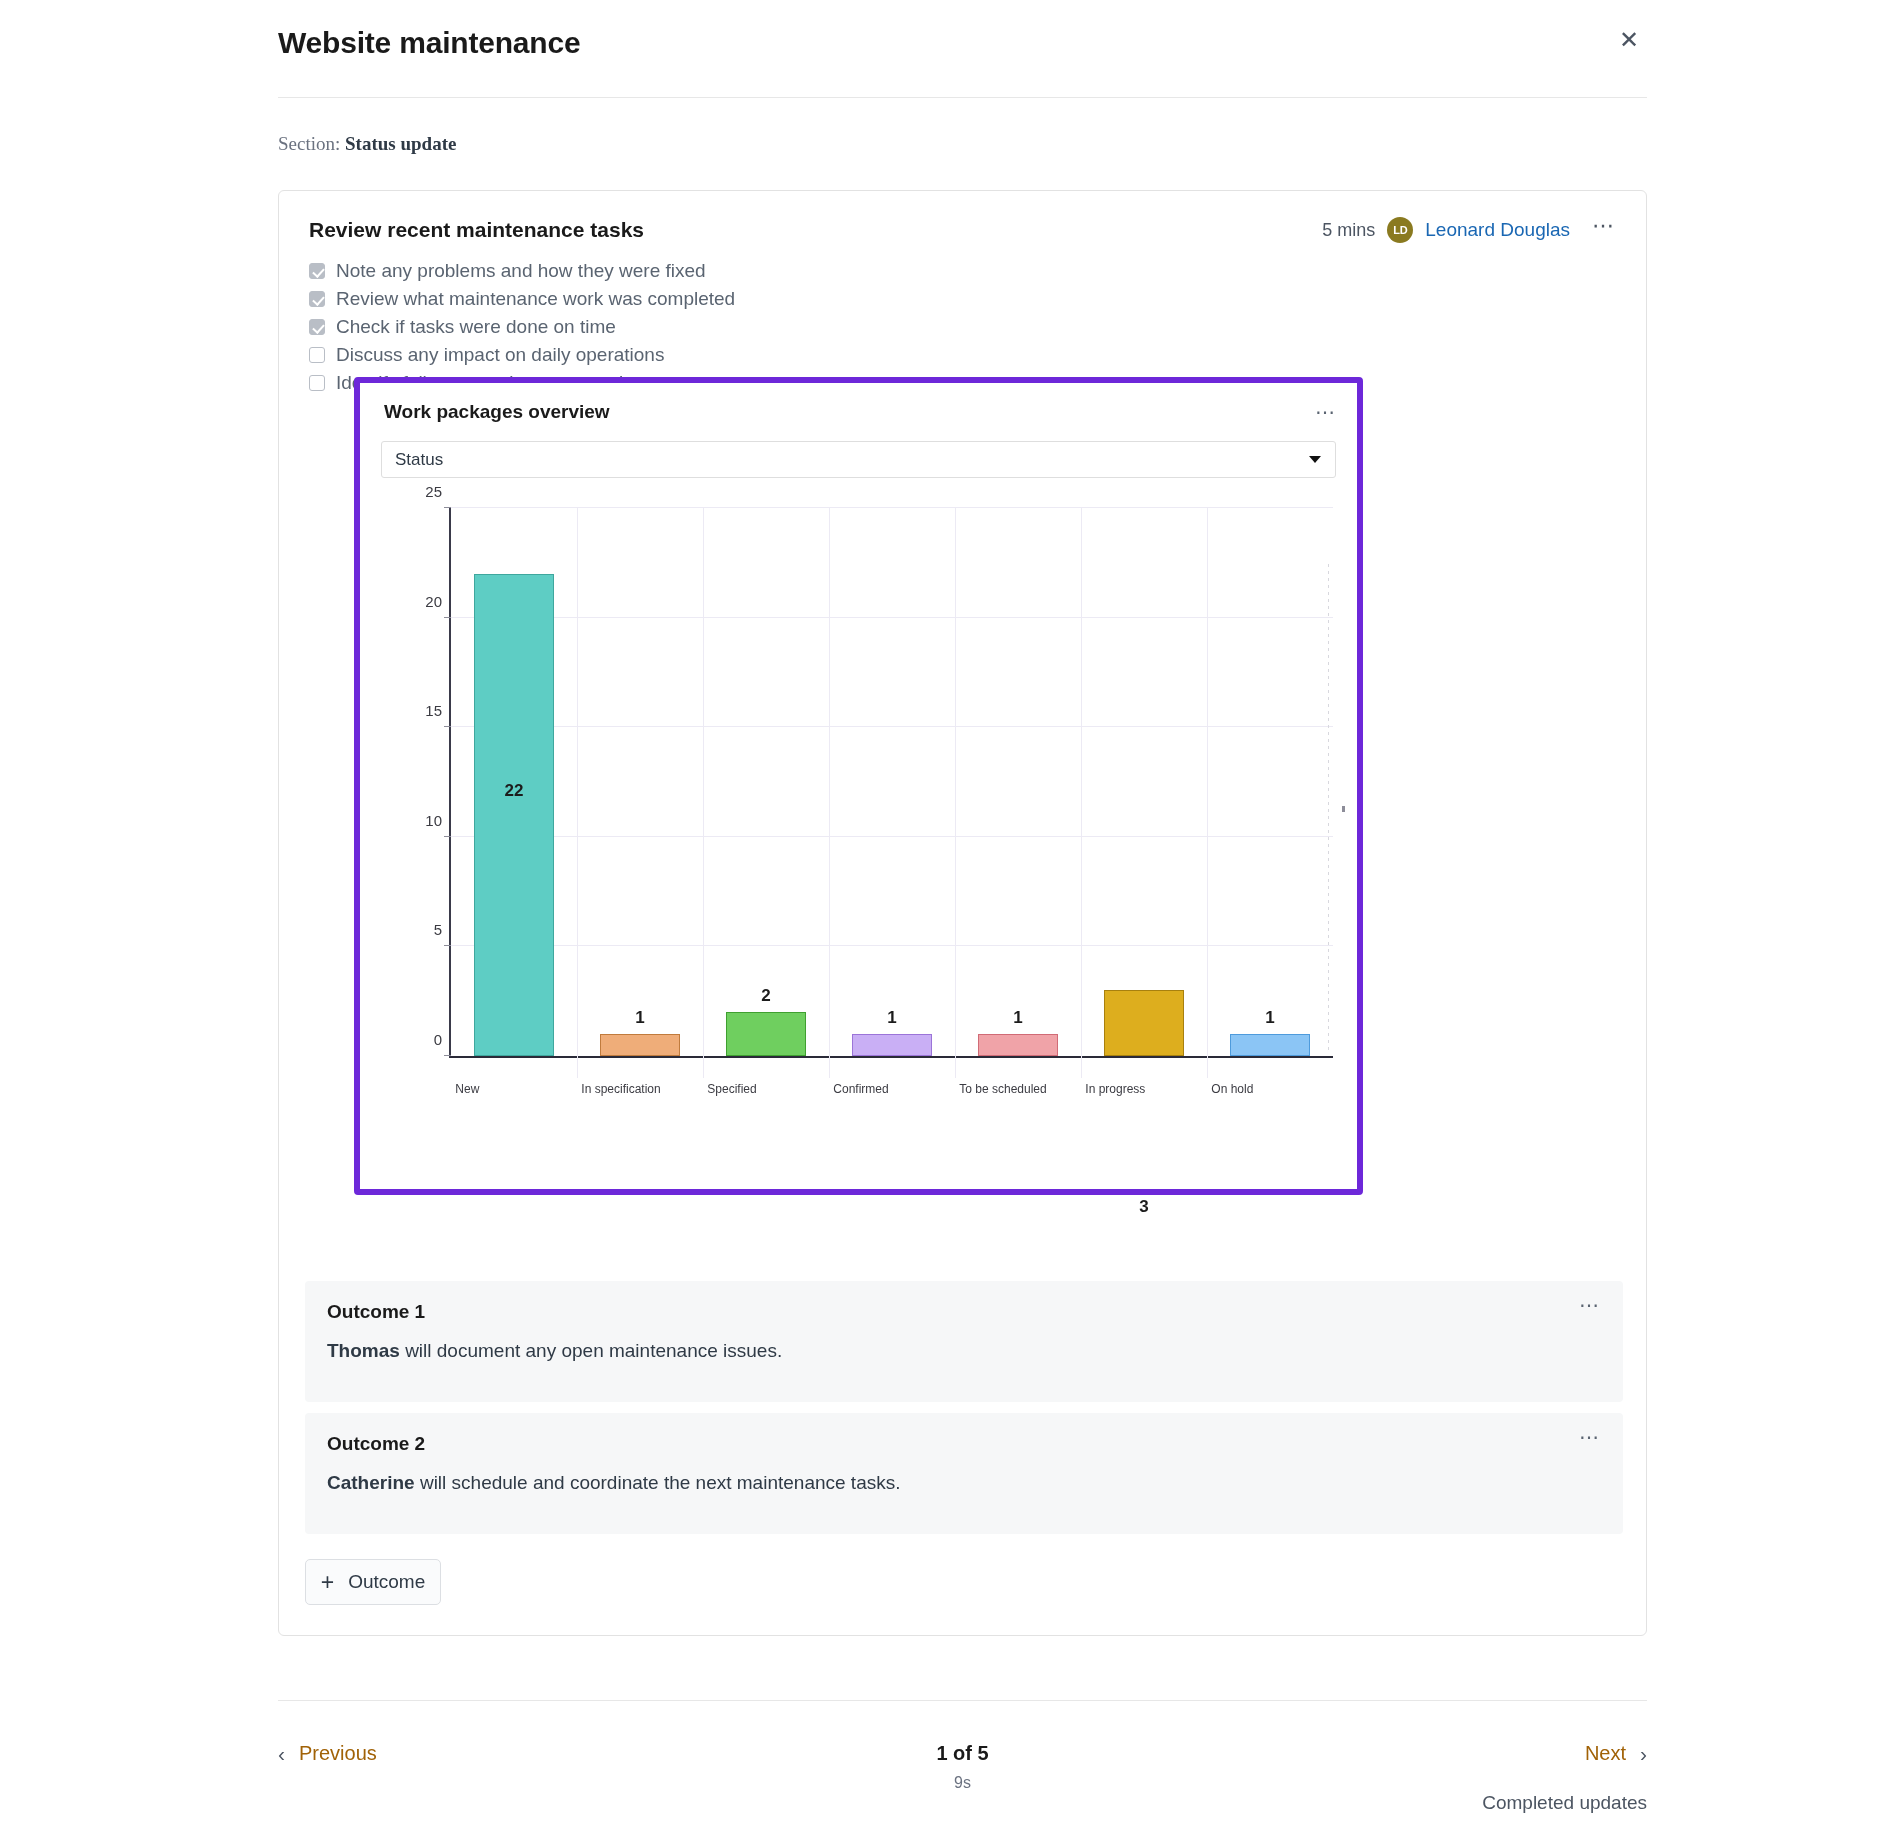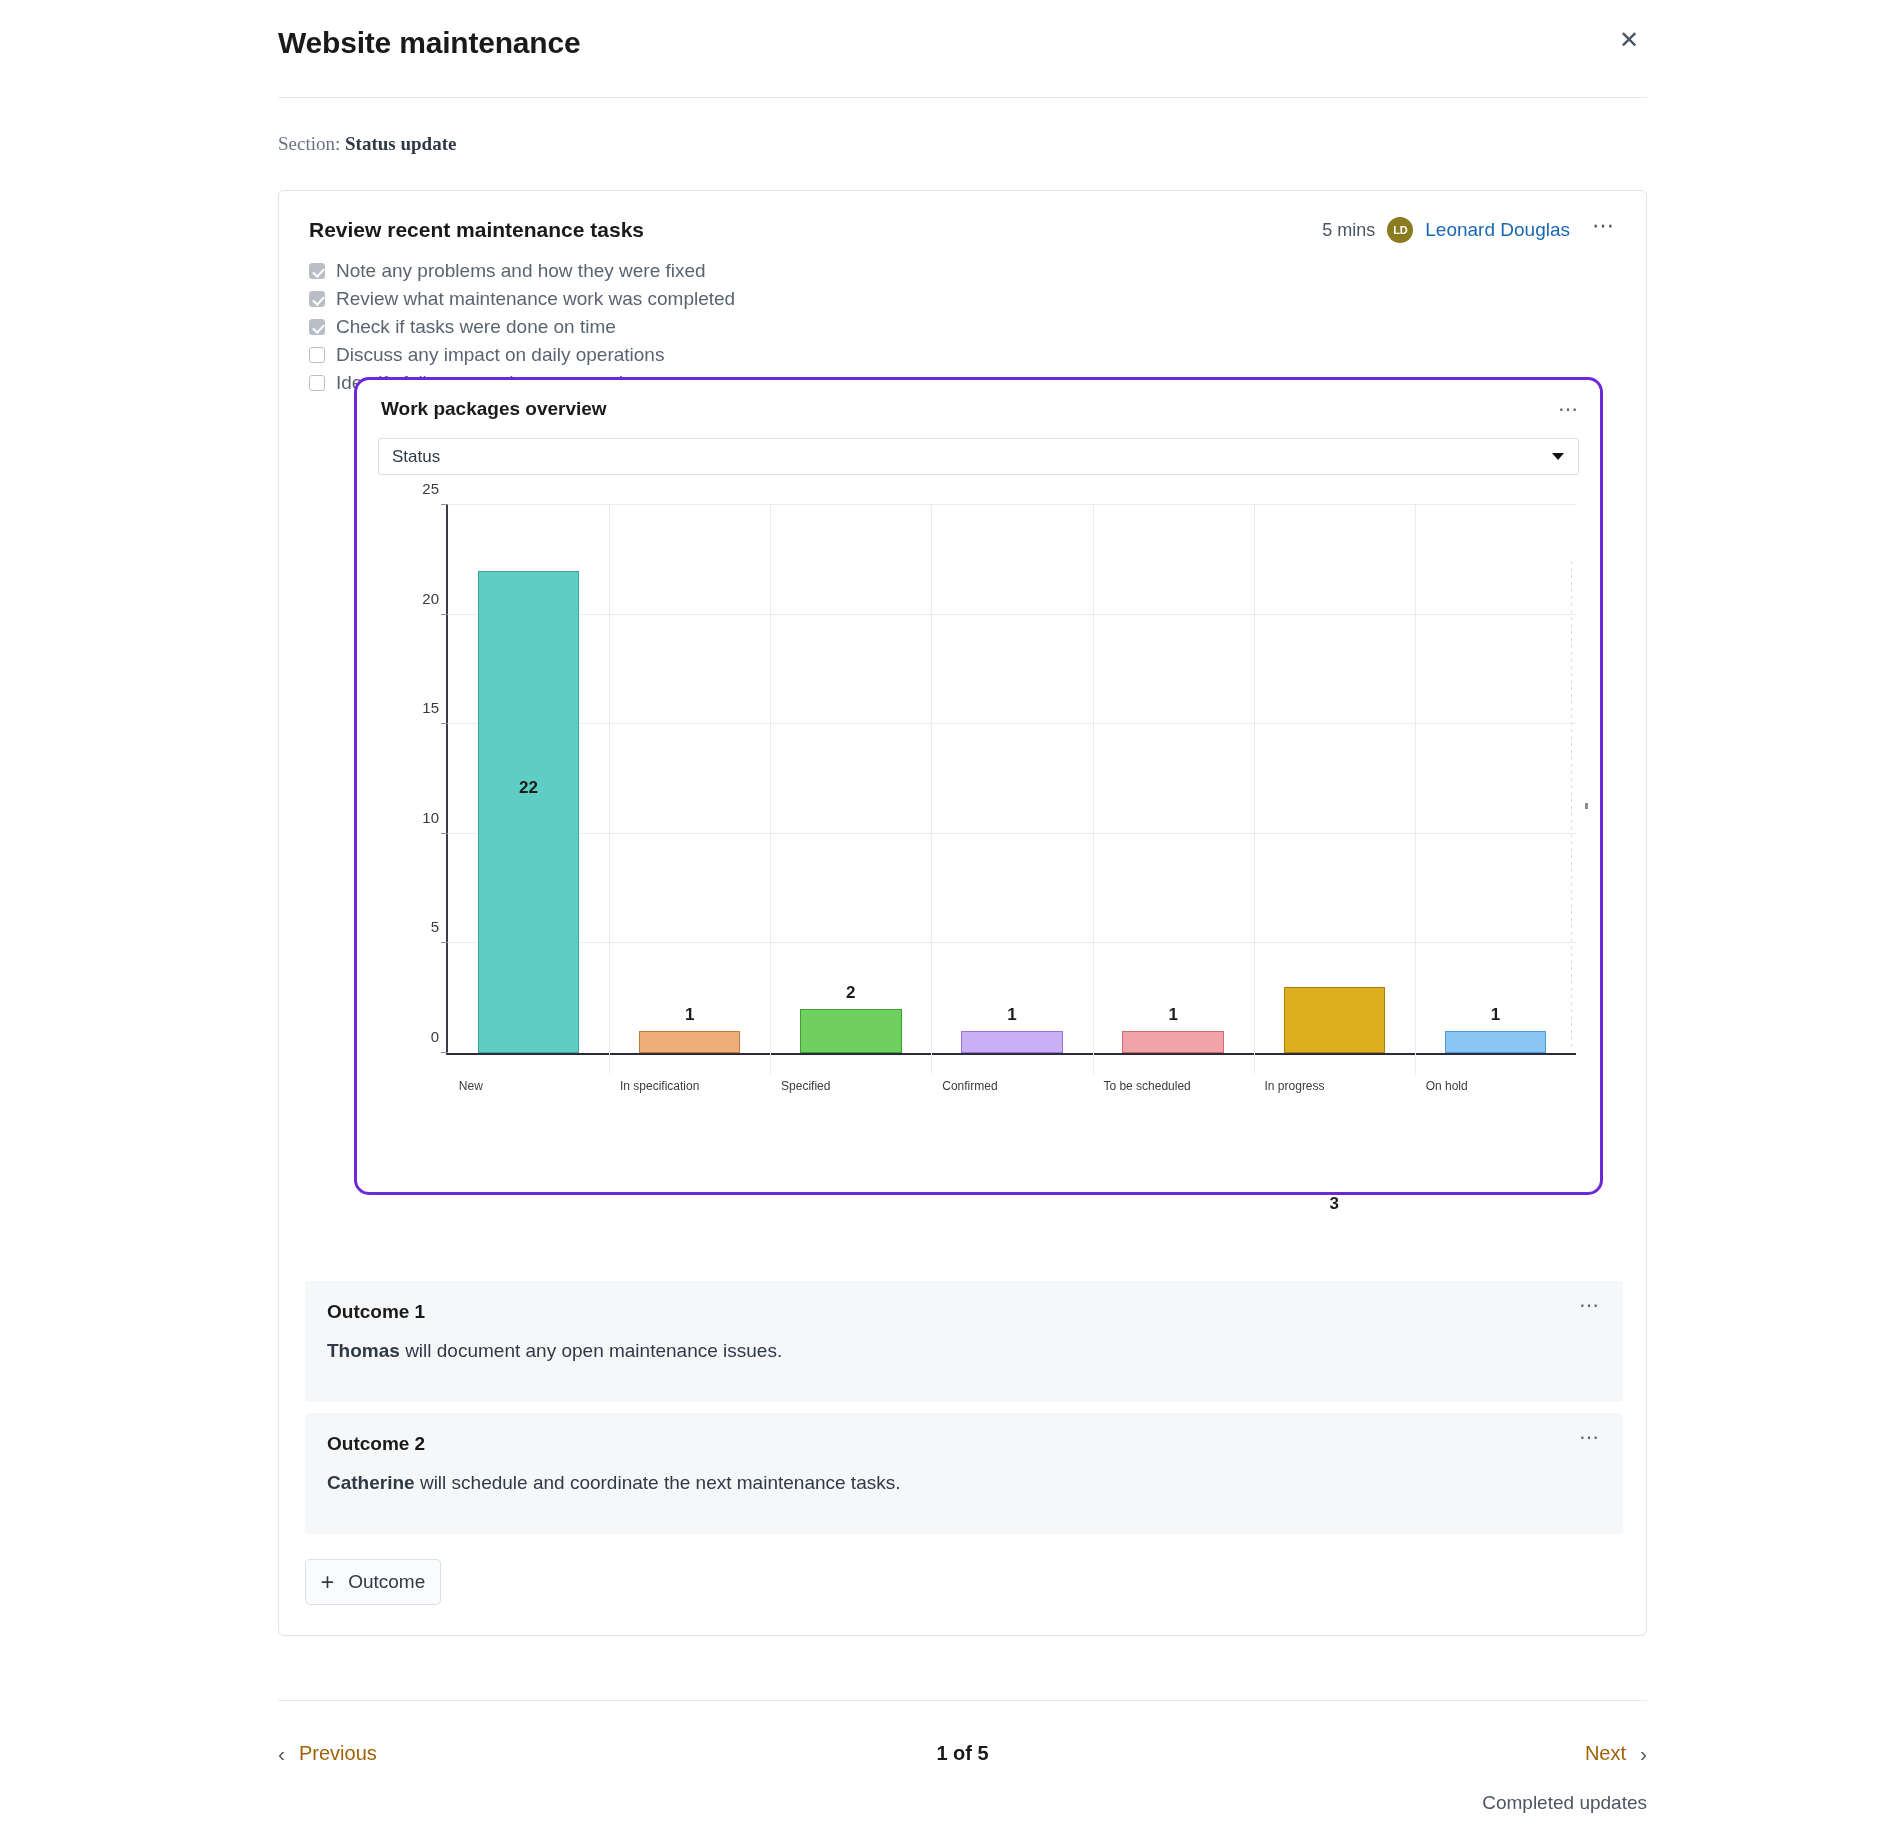--- a/index.html
+++ b/index.html
@@ -70,22 +70,22 @@
   .cbox.checked { background: #b9bec6; border-color: #b9bec6; }
   .cbox.checked::after {
     content: ""; position: absolute; left: 4.5px; top: 1.5px;
     width: 5px; height: 9px; border: solid #ffffff;
     border-width: 0 2px 2px 0; transform: rotate(42deg);
   }
   .check-label { font-size: 19px; color: #5a6471; }
 
   
   .widget {
-    position: absolute; left: 75px; top: 186px; width: 1249px; height: 818px;
-    border: 3px solid #6d28d9; border-radius: 15px; background: #fff;
+    position: absolute; left: 75px; top: 186px; width: 1009px; height: 818px;
+    border: 6px solid #6d28d9; border-radius: 4px; background: #fff;
   }
   .widget-head {
     display: flex; align-items: center; justify-content: space-between;
     padding: 18px 20px 0 24px;
   }
   .widget-title { font-size: 19px; font-weight: 700; color: #1a1a1a; }
   .widget-kebab { font-size: 20px; color: #5a6471; letter-spacing: 2px; cursor: pointer; line-height: 8px; }
 
   .select-box {
     margin: 18px 21px 0 21px; height: 37px;
@@ -327,20 +327,21 @@
   </div>
 
   <div class="footer-rule"></div>
   <div class="footer">
     <div class="prev">
       <span class="chev">‹</span>
       <span class="nav-label">Previous</span>
     </div>
     <div class="center-nav">
       <div class="page-count">1 of 5</div>
+      <div class="elapsed">9s</div>
     </div>
     <div class="next">
       <span class="nav-label">Next</span>
       <span class="chev">›</span>
     </div>
     <div class="next-sub">Completed updates</div>
   </div>
 </div>
 
 </body></html>

